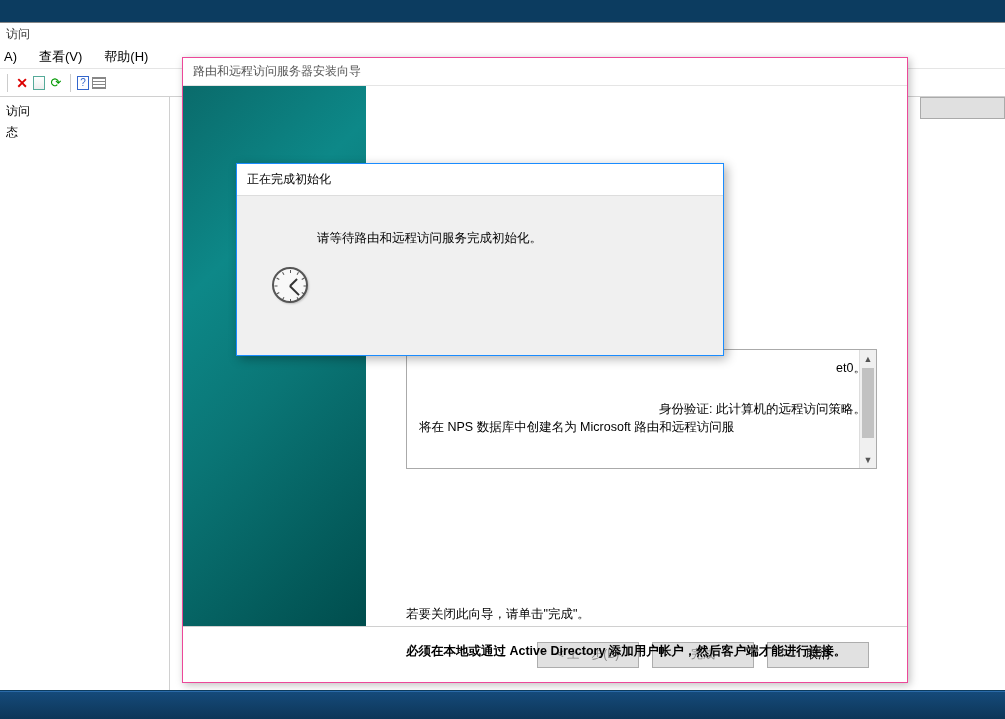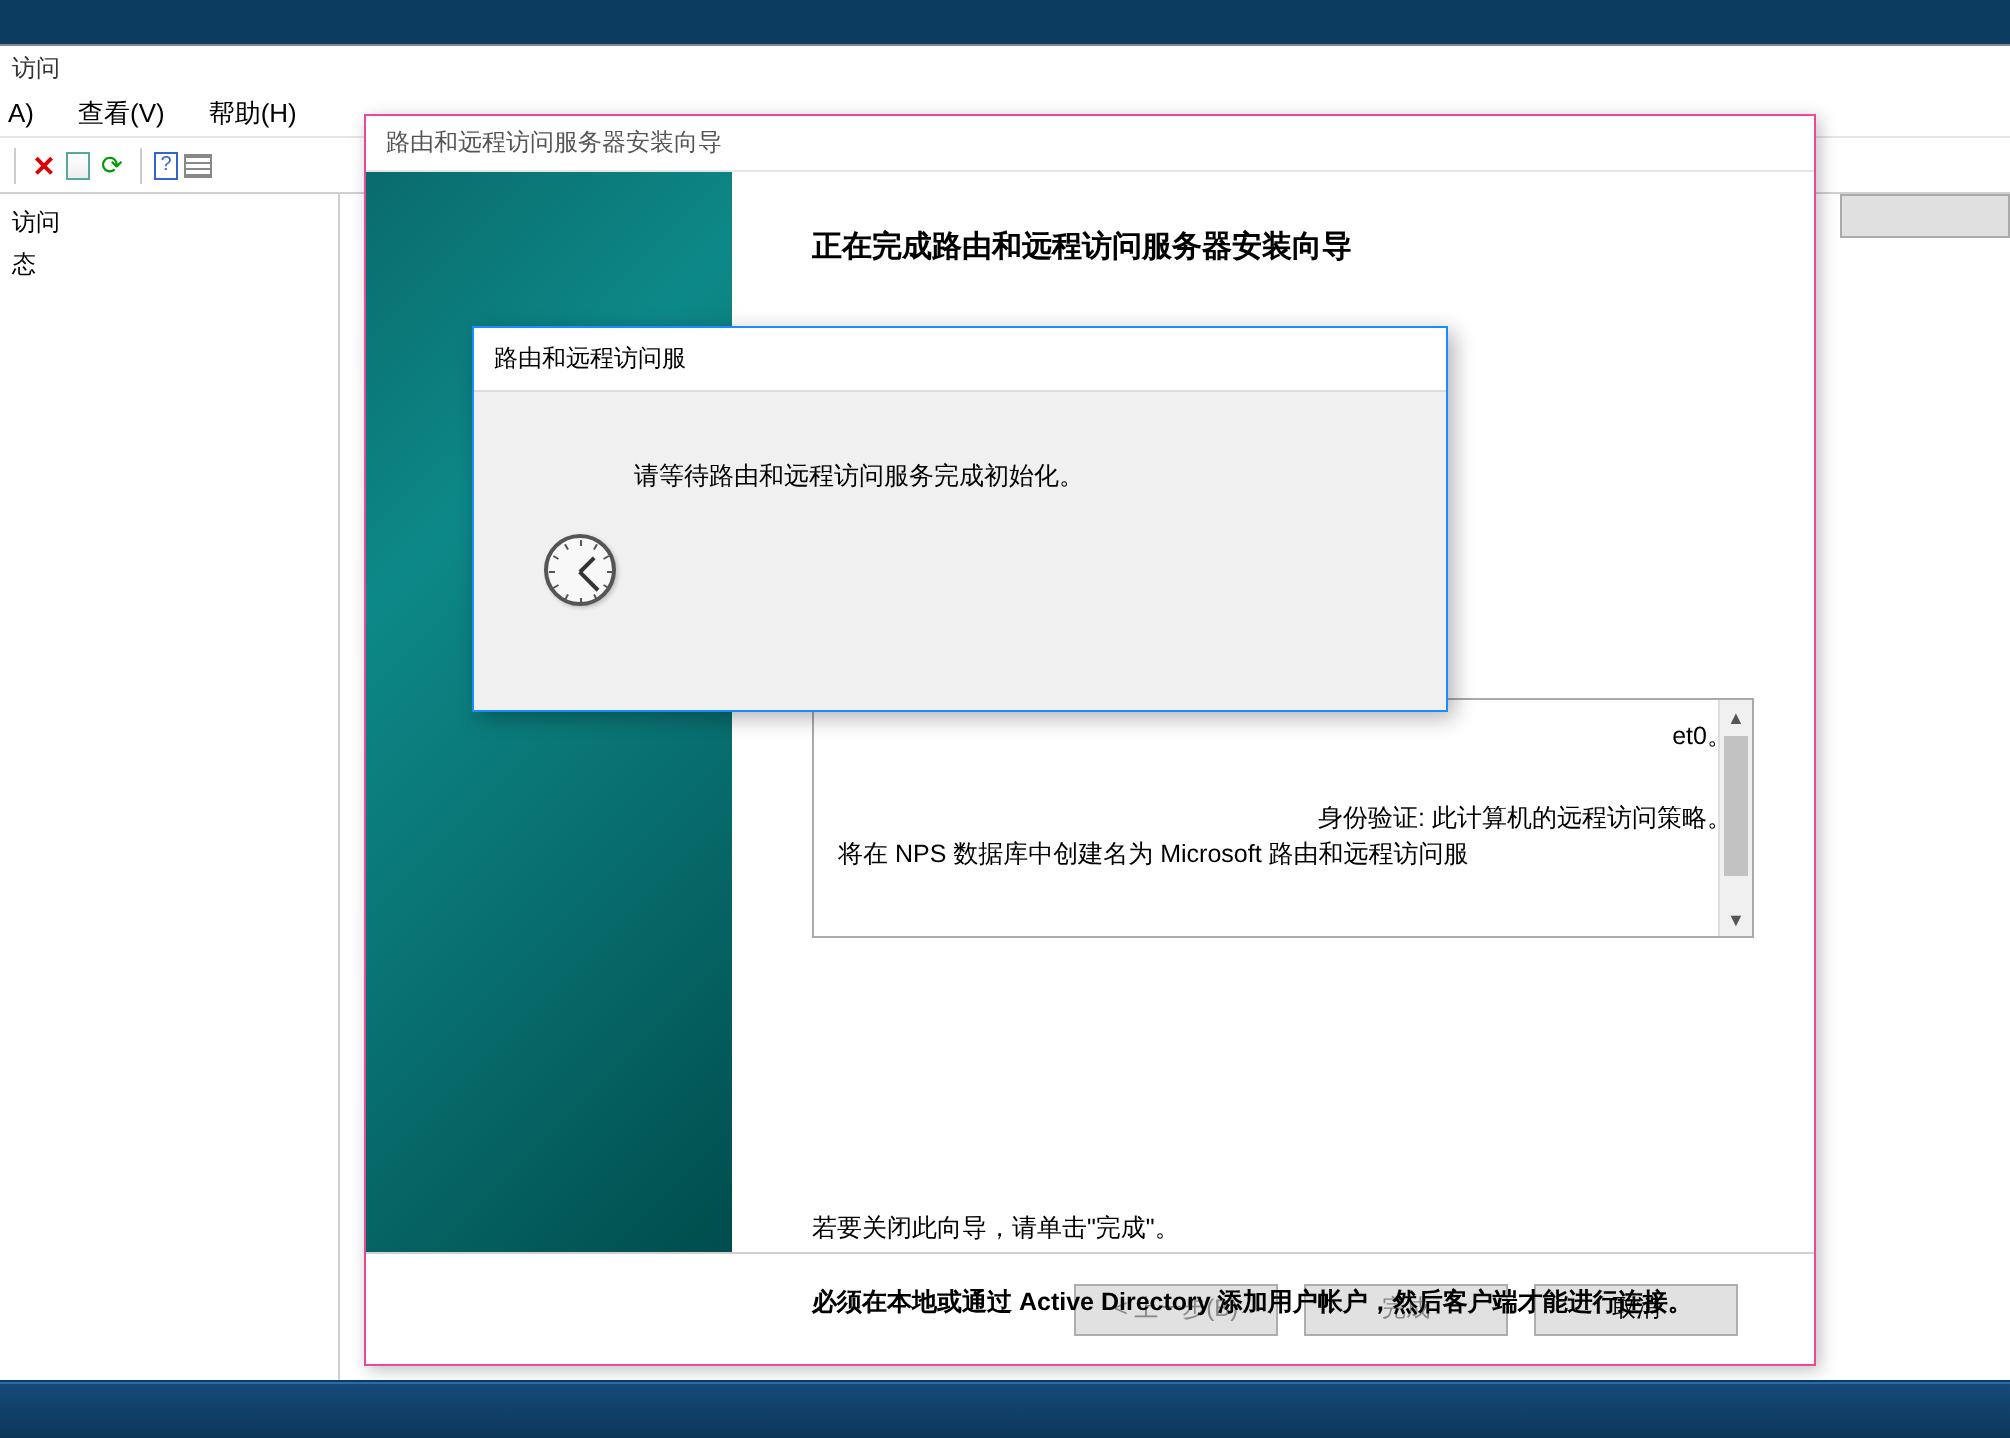--- a/index.html
+++ b/index.html
@@ -162,21 +162,20 @@
       <div class="mmc-right-header"></div>
     </div>
   </div>
 </div>
 
 <div class="wizard">
   <div class="wizard-titlebar">路由和远程访问服务器安装向导</div>
   <div class="wizard-content">
     <div class="wizard-sidebar"></div>
     <div class="wizard-main">
-      <div class="wizard-heading">正在完成路由和远程访问服务器安装向导</div>
 
       <div class="wizard-text-area">
         <div style="text-align:right; font-size:12.5px;">et0。</div>
         <div style="margin-top:22px; font-size:12.5px; line-height:1.6;">
           <span style="float:right;">身份验证: 此计算机的远程访问策略。</span>
         </div>
         <div style="clear:both; margin-top:30px; font-size:12.5px;">将在 NPS 数据库中创建名为 Microsoft 路由和远程访问服</div>
         <div class="scrollbar">
           <div class="sb-arrow up">▲</div>
           <div class="sb-thumb"></div>
@@ -189,21 +188,21 @@
     </div>
   </div>
   <div class="wizard-buttons">
     <div class="wiz-btn disabled">&lt; 上一步(B)</div>
     <div class="wiz-btn disabled">完成</div>
     <div class="wiz-btn">取消</div>
   </div>
 </div>
 
 <div class="init-dialog">
-  <div class="init-title">路由和远程访问服</div>
+  <div class="init-title">正在完成初始化</div>
   <div class="init-body">
     <div class="init-msg">请等待路由和远程访问服务完成初始化。</div>
     <div class="init-clock">
       <div class="tick" style="transform:rotate(0deg);"></div>
       <div class="tick" style="transform:rotate(30deg);"></div>
       <div class="tick" style="transform:rotate(60deg);"></div>
       <div class="tick" style="transform:rotate(90deg);"></div>
       <div class="tick" style="transform:rotate(120deg);"></div>
       <div class="tick" style="transform:rotate(150deg);"></div>
       <div class="tick" style="transform:rotate(180deg);"></div>

